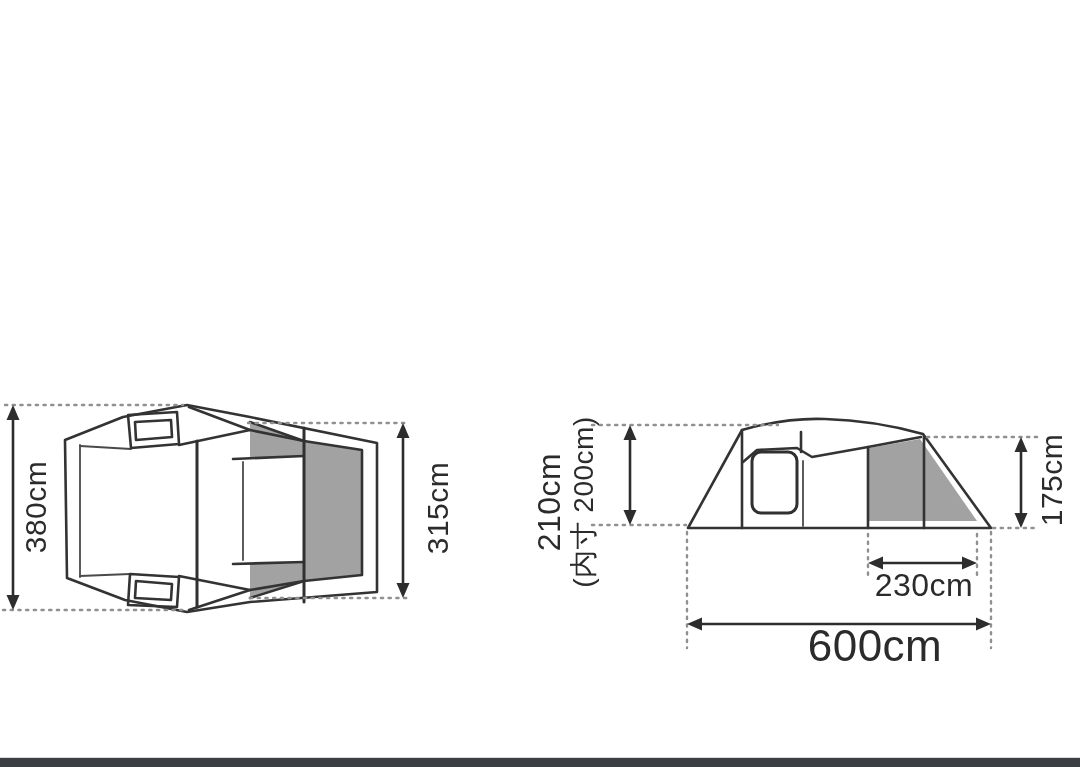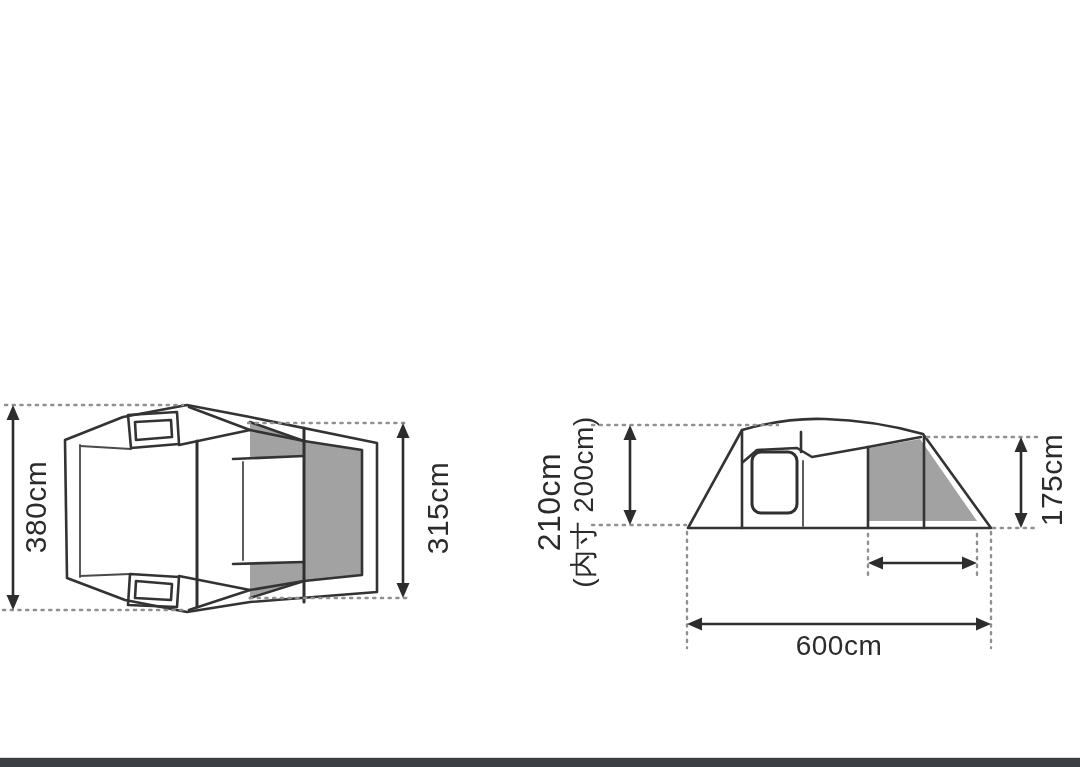--- a/index.html
+++ b/index.html
@@ -10,21 +10,21 @@
   #diagram-svg{position:absolute;left:0;top:0;}
   .dim-label{
     position:absolute;color:#2b2b2b;white-space:nowrap;
     letter-spacing:0.5px;line-height:1.12;text-align:center;
     font-family:"Liberation Sans",sans-serif;
   }
   .rot{transform:translate(-50%,-50%) rotate(-90deg);}
   .hor{transform:translate(-50%,-50%);}
   .fs30{font-size:30px;}
   .fs32{font-size:32px;}
-  .fs36{font-size:28px;}
+  .fs36{font-size:44px;margin-left:36px;}
   .fs28{font-size:28px;}
   #footer-bar{
     position:absolute;left:0;bottom:0;width:1080px;height:9px;
     background:#3b3e43;border-top:1px solid #d9d9d9;
   }
   .stroke{fill:none;stroke:#333333;stroke-width:2.6;stroke-linejoin:round;stroke-linecap:round;}
   .stroke-thick{fill:none;stroke:#303030;stroke-width:3;stroke-linecap:round;}
   .stroke-thin{fill:none;stroke:#4a4a4a;stroke-width:1.8;stroke-linecap:round;}
   .dotted{fill:none;stroke:#909090;stroke-width:2.4;stroke-dasharray:2.2 5.5;stroke-linecap:round;}
   .arrow{fill:none;stroke:#2d2d2d;stroke-width:2.6;}
@@ -143,17 +143,18 @@
 
   <div class="dim-label rot fs30" style="left:438px;top:508px;">315cm</div>
 
   <div class="dim-label rot" style="left:566px;top:502px;">
     <div class="fs32">210cm</div>
     <div class="fs28">(内寸 200cm)</div>
   </div>
 
   <div class="dim-label rot fs30" style="left:1052px;top:480px;">175cm</div>
 
+  <div class="dim-label hor fs32" style="left:924px;top:586px;">230cm</div>
 
   <div class="dim-label hor fs36" style="left:839px;top:646px;">600cm</div>
 
   <div id="footer-bar"></div>
 </div>
 
 </body></html>

